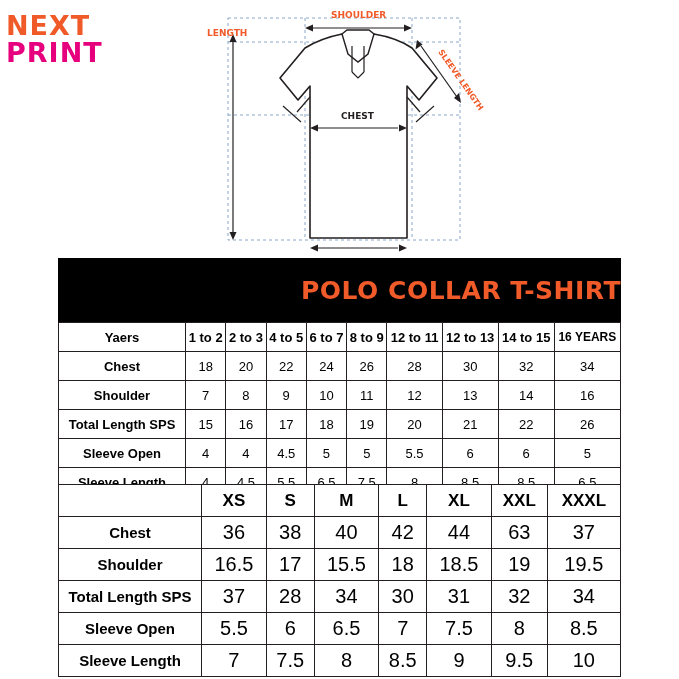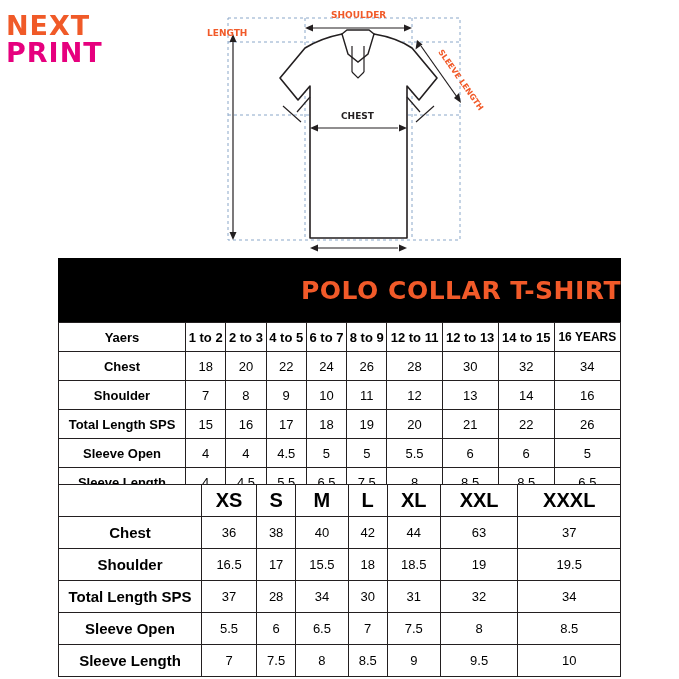--- a/index.html
+++ b/index.html
@@ -112,30 +112,30 @@
     font-weight: bold;
     font-size: 13px;
   }
   .t-kids td.colhead.small {
     font-size: 12px;
   }
 
   
   .t-adult td {
     height: 29px;
-    font-size: 13px;
+    font-size: 20px;
   }
   .t-adult td.rowhead {
     font-weight: bold;
     font-size: 15px;
     width: 140px;
   }
   .t-adult td.colhead {
     font-weight: bold;
-    font-size: 20px;
+    font-size: 17px;
   }
   .t-adult td.blank {
     border: 1px solid #231f20;
   }
 </style>
 </head>
 <body>
 
 <div class="page">
 

